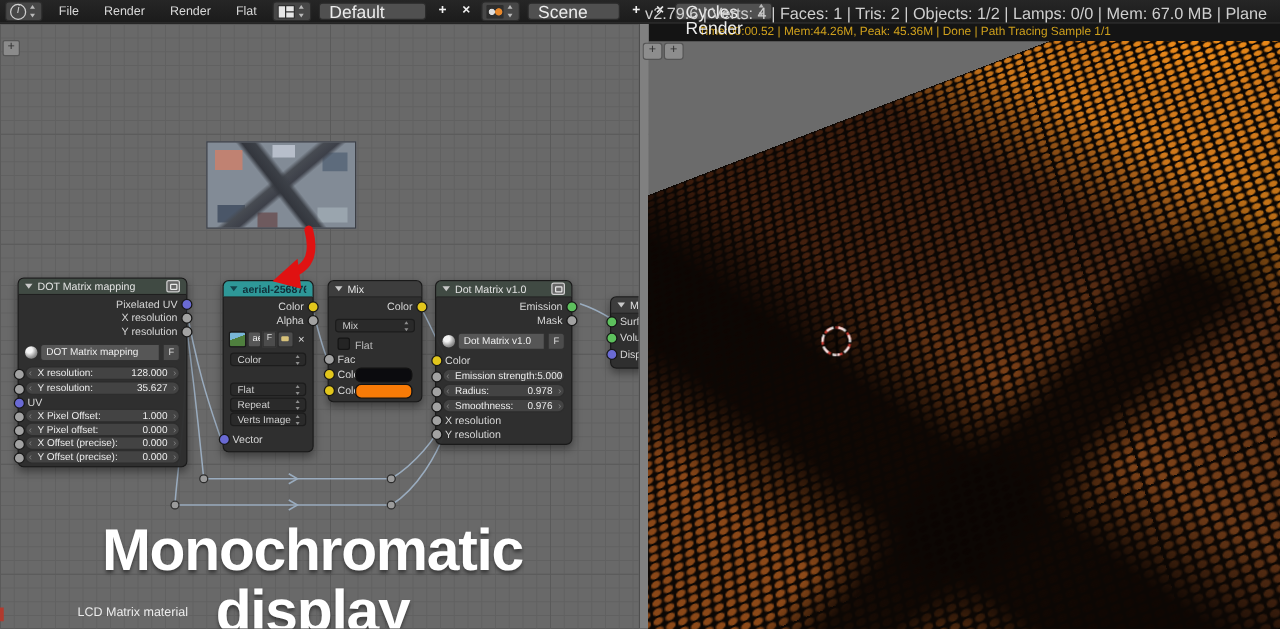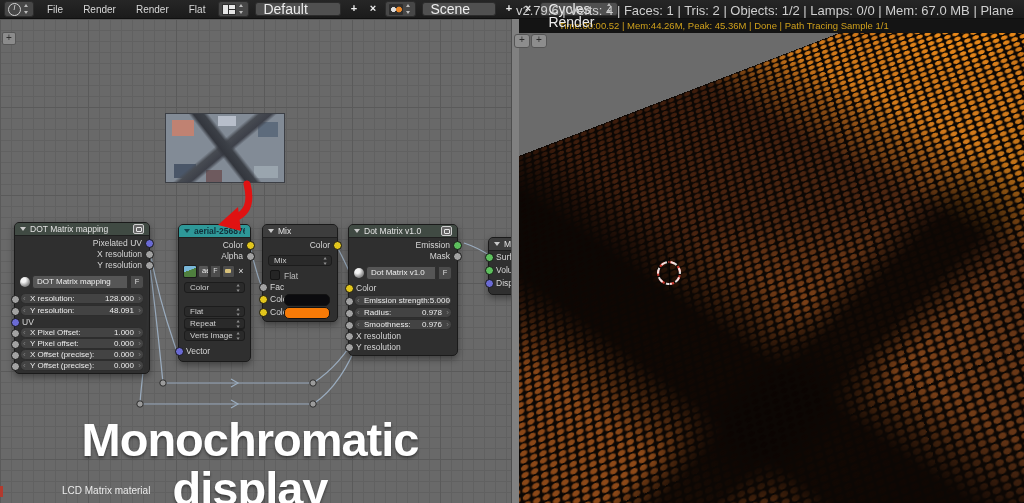--- a/index.html
+++ b/index.html
@@ -211,21 +211,21 @@
         <span class="sph"></span>
         <span class="grp-name">DOT Matrix mapping</span>
         <span class="fbtn">F</span>
       </div>
       <div class="slider" style="top:70px;">
         <span>X resolution:</span>
         <span>128.000</span>
       </div>
       <div class="slider" style="top:82px;">
         <span>Y resolution:</span>
-        <span>48.091</span>
+        <span>35.627</span>
       </div>
       <div class="row" style="top:94px;">UV</div>
       <div class="slider" style="top:104px;">
         <span>X Pixel Offset:</span>
         <span>1.000</span>
       </div>
       <div class="slider" style="top:115px;">
         <span>Y Pixel offset:</span>
         <span>0.000</span>
       </div>

